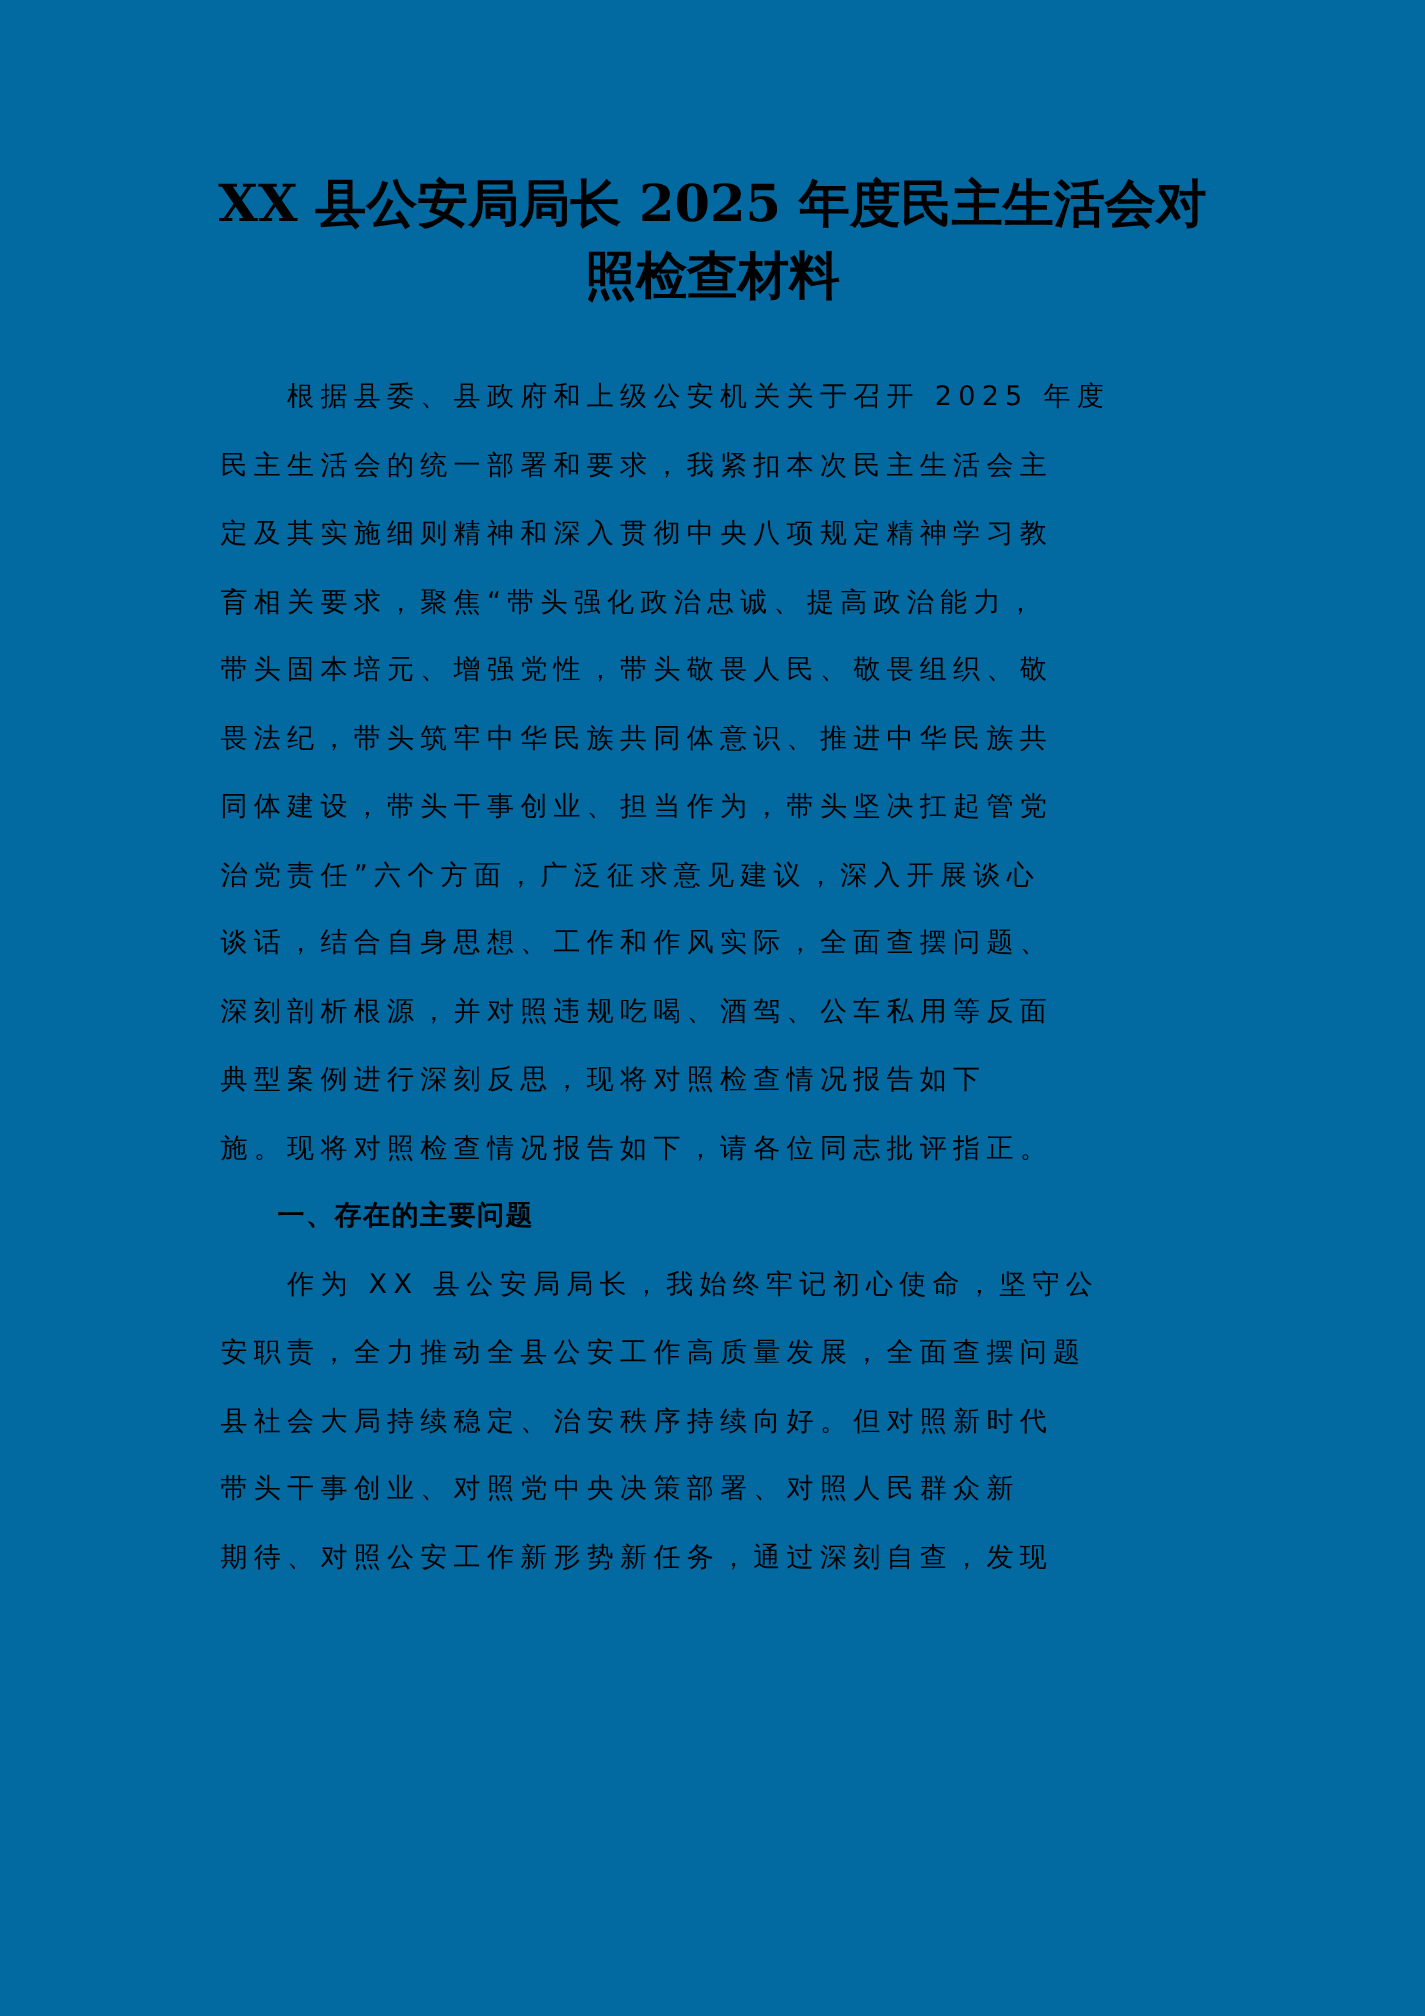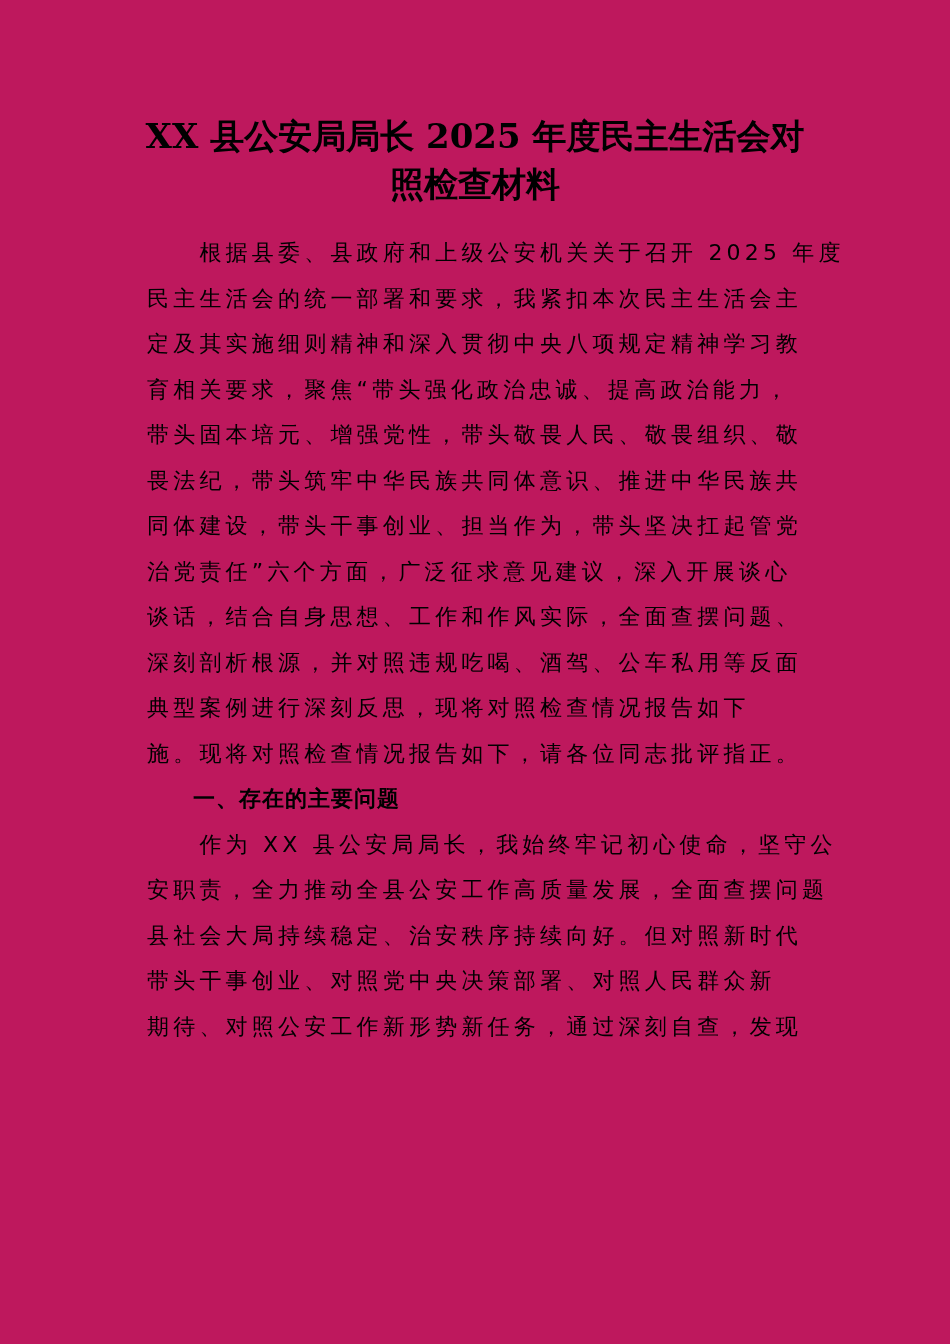--- a/index.html
+++ b/index.html
@@ -12,41 +12,41 @@
       height: 1344px;
       position: relative;
       overflow: hidden;
       color: #000;
     }
     .page {
       position: absolute;
       left: 0; top: 0;
       width: 950px;
       height: 1344px;
-      background: #be185d;
+      background: #0369a1;
     }
     .title {
       position: absolute;
       left: 140px;
       width: 670px;
       top: 112px;
       text-align: center;
       font-family: "DejaVu Serif", "Liberation Serif", serif;
       font-weight: bold;
       font-size: 34px;
       line-height: 48px;
       letter-spacing: 0px;
     }
     .body-text {
       position: absolute;
       left: 147px;
       width: 660px;
-      top: 230px;
+      top: 242px;
       font-family: "DejaVu Sans", "Liberation Sans", sans-serif;
-      font-size: 22px;
+      font-size: 18px;
       line-height: 45.5px;
       letter-spacing: 4.2px;
     }
     .line {
       display: block;
       white-space: nowrap;
       height: 45.5px;
     }
   </style>
 </head>

